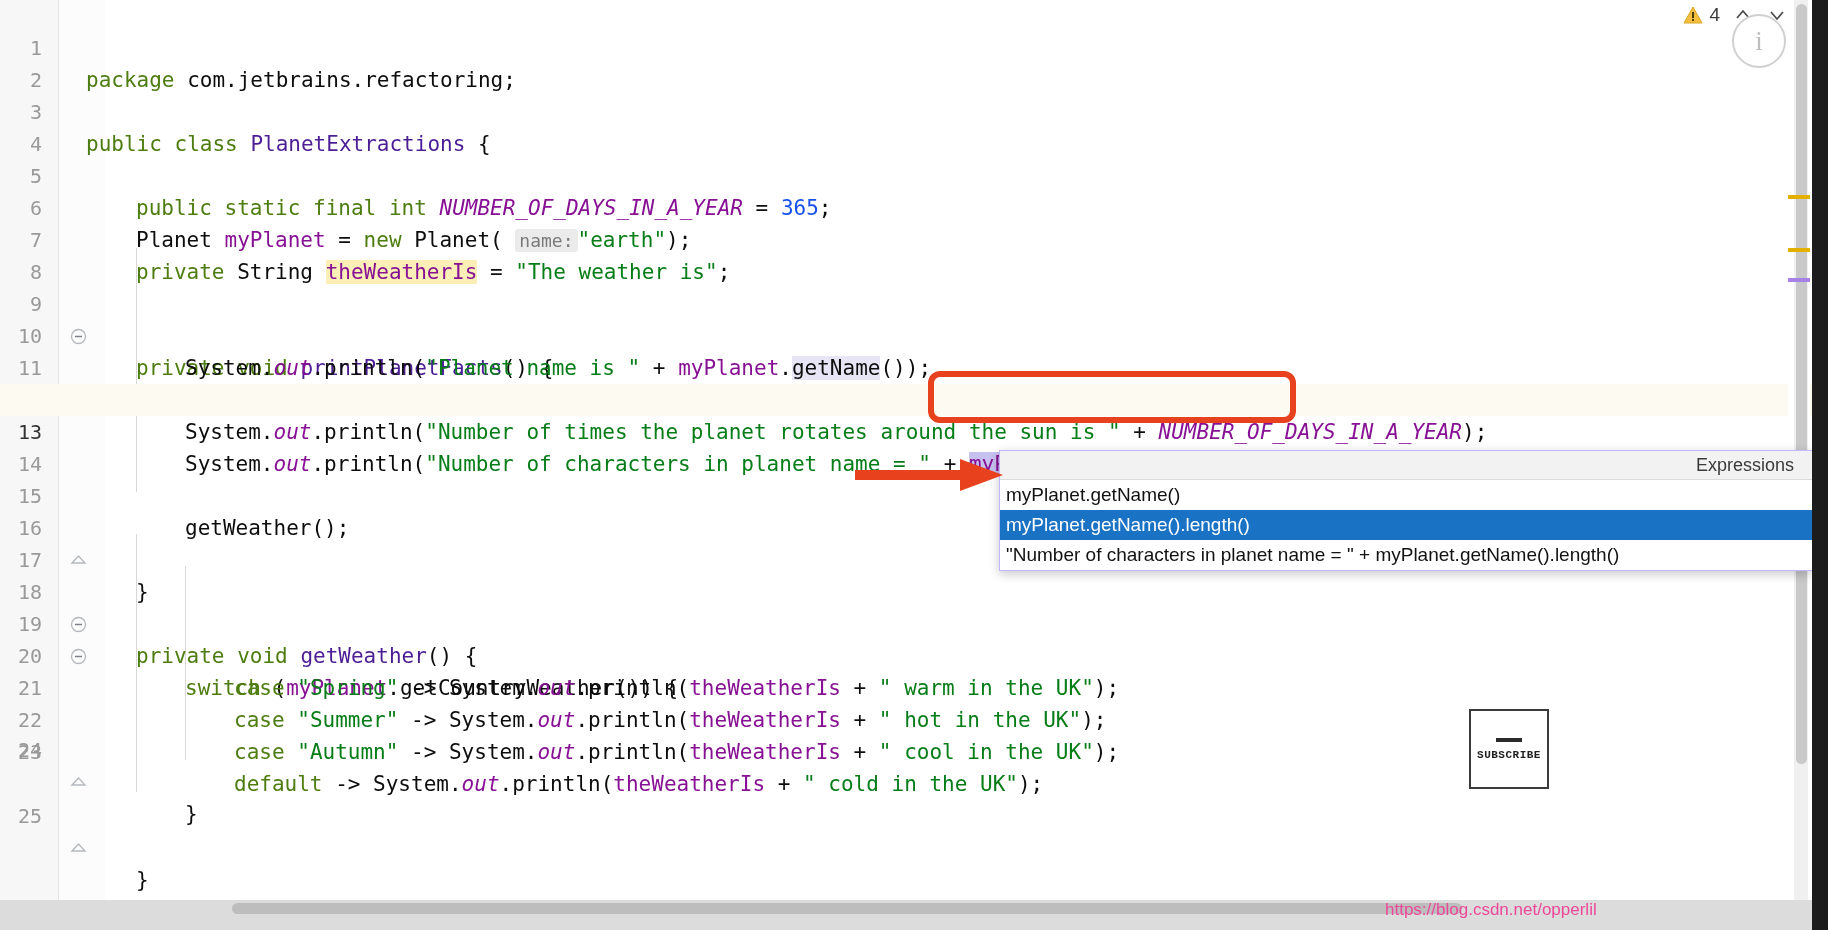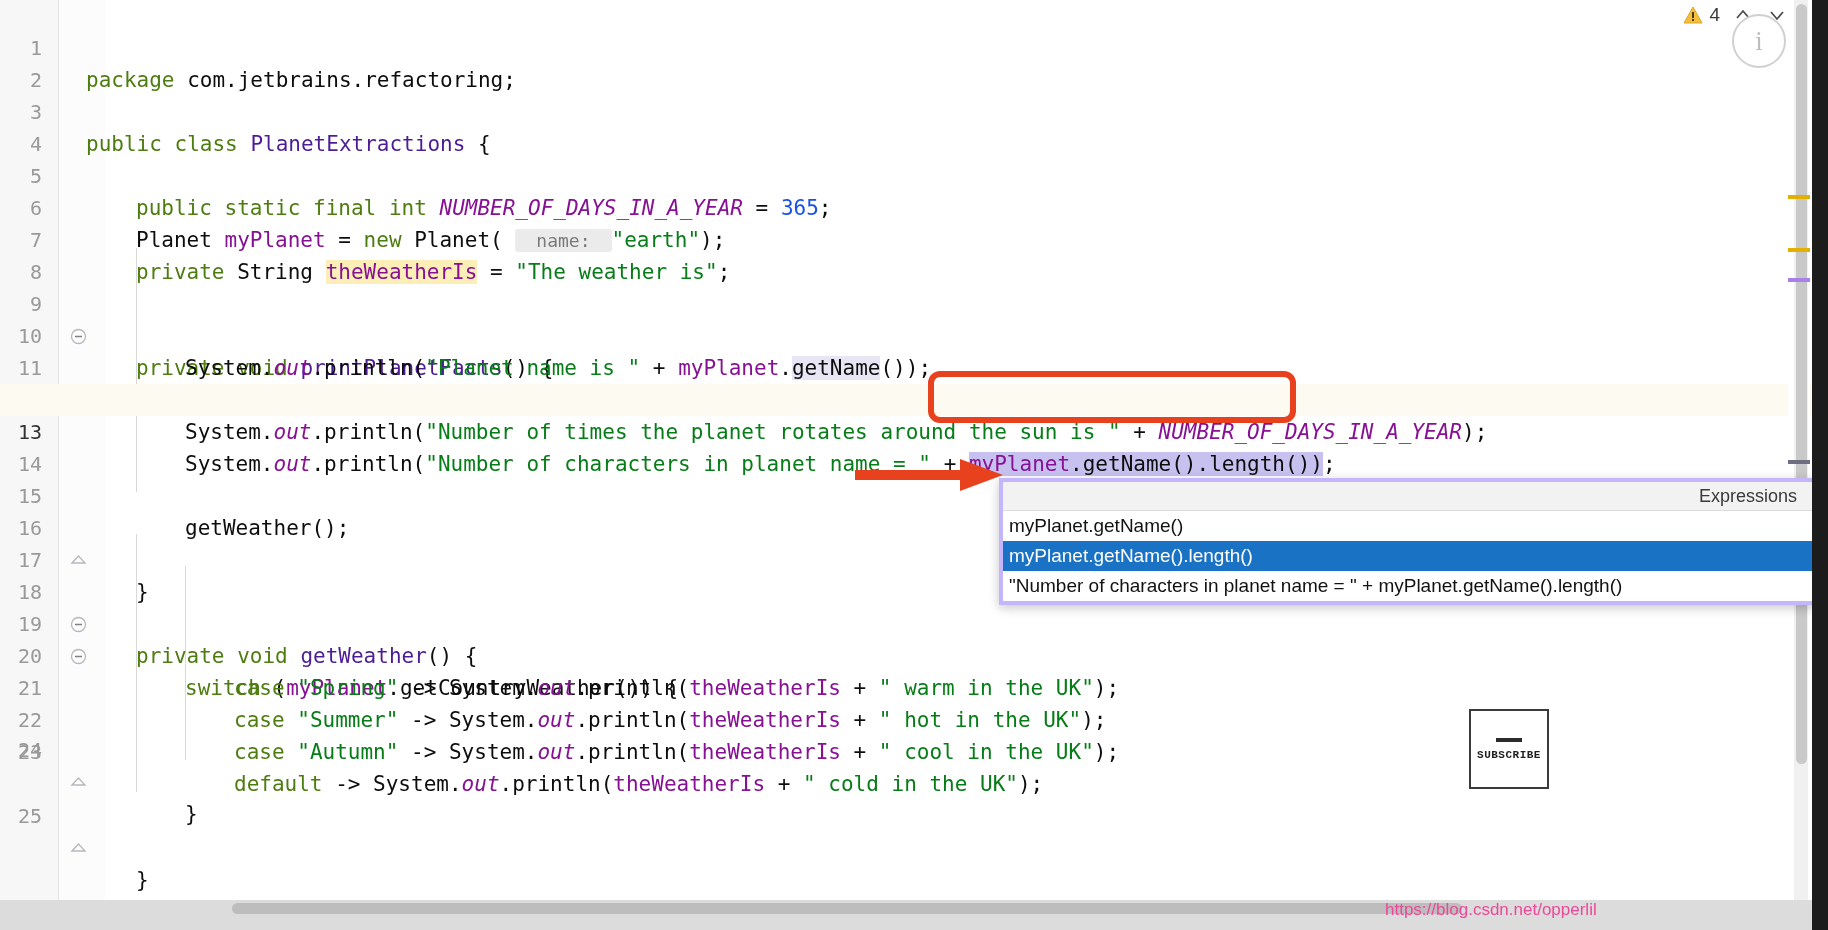--- a/index.html
+++ b/index.html
@@ -90,21 +90,21 @@
   .str  { color: #067d17; }
   .num  { color: #1750eb; }
   .stat { color: #871094; font-style: italic; }
   .const{ color: #871094; font-style: italic; }
   .plain{ color: #0d0d0d; margin-top: 48px; }
   .inlay {
     background: #ebebeb;
     color: #7a7a7a;
     font-size: 18px;
     border-radius: 3px;
-    padding: 1px 21px;
+    padding: 1px 4px;
   }
   .hl-write {
     background: #fbeeb6;
   }
   .hl-ident {
     background: #e8e5f5;
   }
   .sel {
     background: #c6c1ef;
   }
@@ -206,24 +206,24 @@
     right: 0;
     width: 16px;
     height: 930px;
     background: #1c1c1c;
   }
 
   
   .popup {
     position: absolute;
     left: 999px;
-    top: 478px;
+    top: 450px;
     width: 812px;
     background: #ffffff;
-    border: 4px solid #c4b5fd;
+    border: 1px solid #c4b5fd;
     box-shadow: 0 3px 10px rgba(0,0,0,0.22);
     font-family: "Liberation Sans", sans-serif;
   }
   .popup-header {
     height: 28px;
     background: #f2f2f2;
     border-bottom: 1px solid #dcdcdc;
     display: flex;
     align-items: center;
     justify-content: flex-end;

